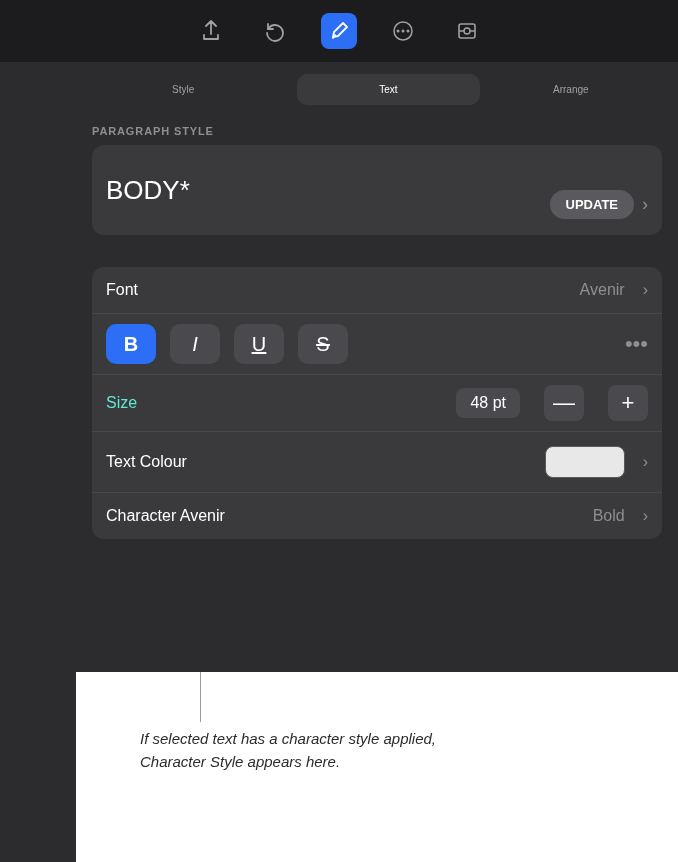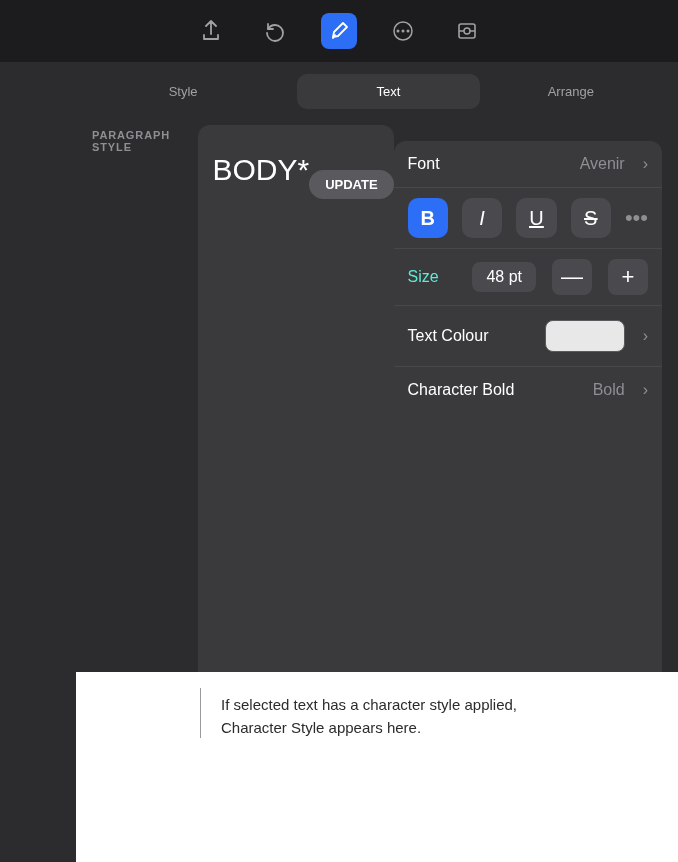--- a/index.html
+++ b/index.html
@@ -66,38 +66,38 @@
       flex-direction: row;
       padding: 12px 16px 0 16px;
       gap: 0;
       background: #2c2c2e;
     }
     .tab {
       flex: 1;
       text-align: center;
       padding: 10px 0;
       border-radius: 10px;
-      font-size: 13px;
+      font-size: 10px;
       font-weight: 500;
       color: #a0a0a5;
       cursor: pointer;
     }
     .tab.active {
       background: #3a3a3c;
       color: #ffffff;
       margin-left: 23px;
     }
 
     
     .content {
       flex: 1;
       overflow-y: auto;
       padding: 16px;
       display: flex;
-      flex-direction: row;
+      flex-direction: column;
       gap: 0;
     }
 
     
     .section-label {
       font-size: 11px;
       font-weight: 600;
       color: #8e8e93;
       letter-spacing: 0.08em;
       text-transform: uppercase;
@@ -115,21 +115,21 @@
     }
 
     
     .paragraph-style-row {
       display: flex;
       align-items: center;
       justify-content: space-between;
       padding: 16px 14px;
     }
     .paragraph-style-name {
-      font-size: 30px;
+      font-size: 26px;
       font-weight: 500;
       color: #ffffff;
     }
     .paragraph-style-actions {
       display: flex;
       align-items: center;
       gap: 8px;
       margin-top: 29px;
     }
     .update-btn {
@@ -226,21 +226,21 @@
       border-bottom: 1px solid #48484a;
     }
     .size-label {
       font-size: 16px;
       color: #5eead4;
       flex: 1;
     }
     .size-controls {
       display: flex;
       align-items: center;
-      gap: 16px;
+      gap: 24px;
     }
     .size-value {
       background: #4a4a4e;
       border-radius: 8px;
       padding: 6px 14px;
       color: #ffffff;
       font-size: 16px;
     }
     .size-stepper-btn {
       background: #4a4a4e;
@@ -378,32 +378,32 @@
 
       <div class="row">
         <span class="row-label">Text Colour</span>
         <span class="row-value">
           <div class="colour-swatch"></div>
           <span>›</span>
         </span>
       </div>
 
       <div class="row">
-        <span class="row-label">Character Bold</span>
+        <span class="row-label">Character Avenir</span>
         <span class="row-value">
           <span>Bold</span>
           <span>›</span>
         </span>
       </div>
     </div>
   </div>
 </div>
 
 <div class="annotation-area">
-  <div style="display:flex; flex-direction:row; align-items:flex-start; padding-left: 44px; padding-top: 16px;">
+  <div style="display:flex; flex-direction:column; align-items:flex-start; padding-left: 44px; padding-top: 0; font-style: italic;">
 
     <div style="width:1px; height:50px; background:#9a9a9e; margin-left:80px;"></div>
 
     <div style="margin-left:20px; max-width:340px; margin-top: 6px;">
       <span class="annotation-text" style="font-size:15px; color:#2c2c2e; line-height:1.5;">If selected text has a character style applied, Character Style appears here.</span>
     </div>
   </div>
 </div>
 
 </body></html>

